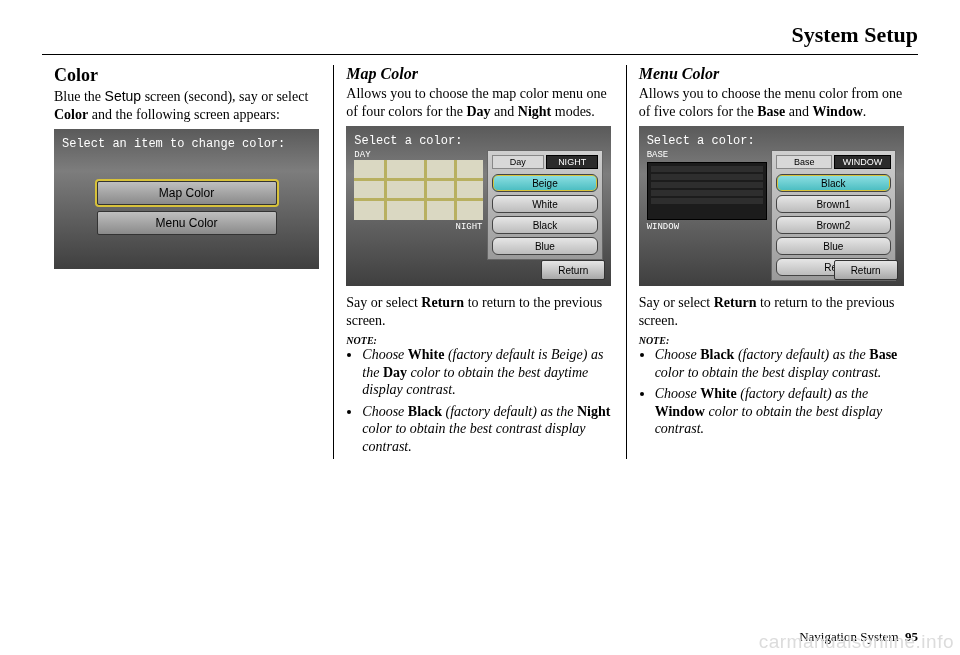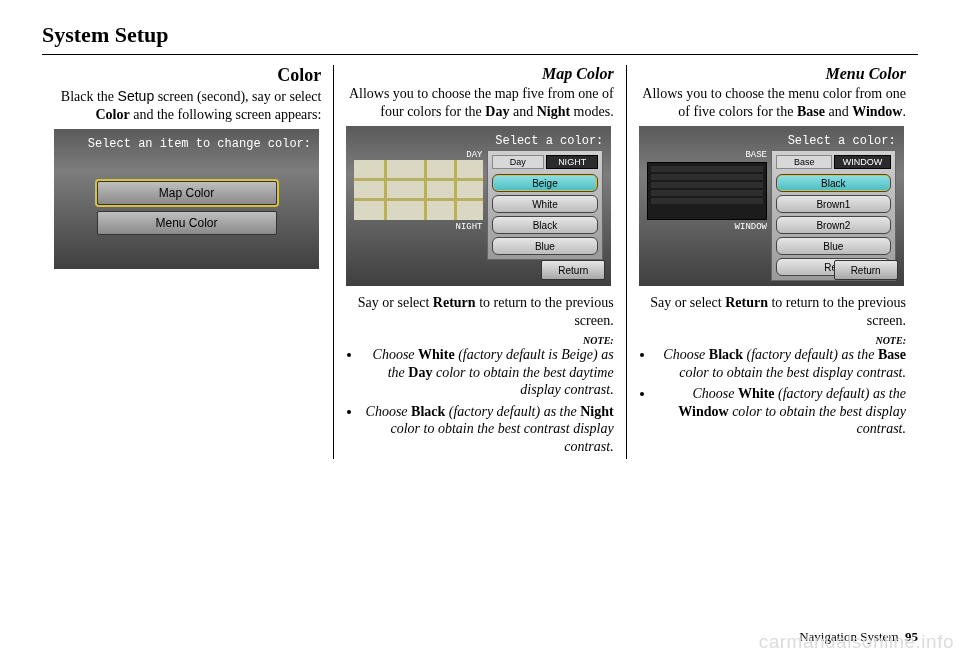--- a/index.html
+++ b/index.html
@@ -12,28 +12,28 @@
       overflow: hidden;
     }
     .page {
       padding: 22px 42px 0 42px;
       position: relative;
       height: 100%;
     }
     .page-header {
       font-weight: bold;
       font-size: 22px;
+      text-align: right;
       border-bottom: 1px solid #000;
       padding-bottom: 6px;
       margin-bottom: 10px;
     }
     .cols {
       display: flex;
       gap: 0;
-      text-align: right;
     }
     .col {
       flex: 1;
       padding: 0 12px;
     }
     .col + .col {
       border-left: 1px solid #000;
     }
     .h1 {
       font-weight: bold;
@@ -157,36 +157,36 @@
 <body>
 
 <div class="page">
   <div class="page-header">System Setup</div>
 
   <div class="cols">
 
     <div class="col">
       <div class="h1">Color</div>
       <p class="body-text">
-        <span>Black the </span><span class="setup-word">Setup</span><span> screen (second), say or select </span><span class="b">Color</span><span> and the following screen appears:</span>
+        <span>Blue the </span><span class="setup-word">Setup</span><span> screen (second), say or select </span><span class="b">Color</span><span> and the following screen appears:</span>
       </p>
 
       <div class="ss">
         <div class="ss-title">Select an item to change color:</div>
         <div class="ss1-btns">
           <div class="ss1-btn selected">Map Color</div>
           <div class="ss1-btn">Menu Color</div>
         </div>
       </div>
     </div>
 
     <div class="col">
       <div class="h2i">Map Color</div>
       <p class="body-text">
-        <span>Allows you to choose the map five from one of four colors for the </span><span class="b">Day</span><span> and </span><span class="b">Night</span><span> modes.</span>
+        <span>Allows you to choose the map color menu one of four colors for the </span><span class="b">Day</span><span> and </span><span class="b">Night</span><span> modes.</span>
       </p>
 
       <div class="ss" style="height:160px;">
         <div class="ss-title">Select a color:</div>
         <div class="ss2-body">
           <div class="ss2-left">
             <div class="ss2-day-label">DAY</div>
             <div class="map-thumb">
               <div class="road-h" style="top:18px;"></div>
               <div class="road-h" style="top:38px;"></div>

